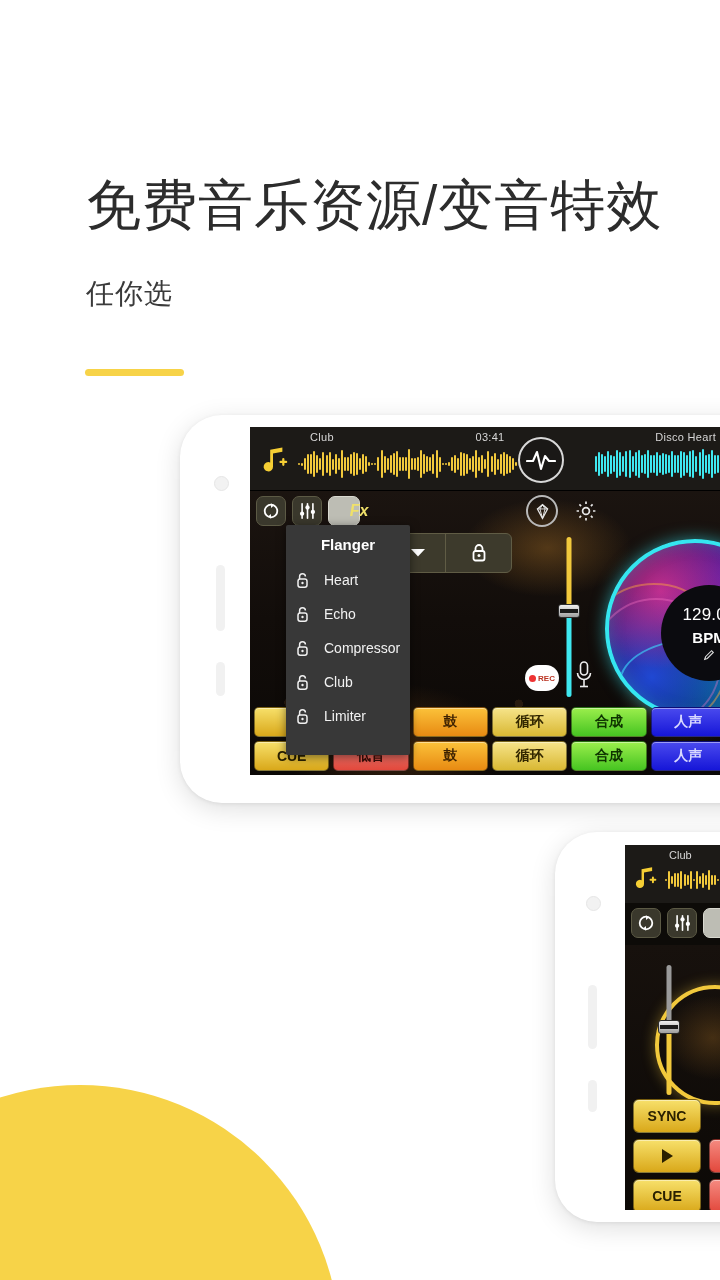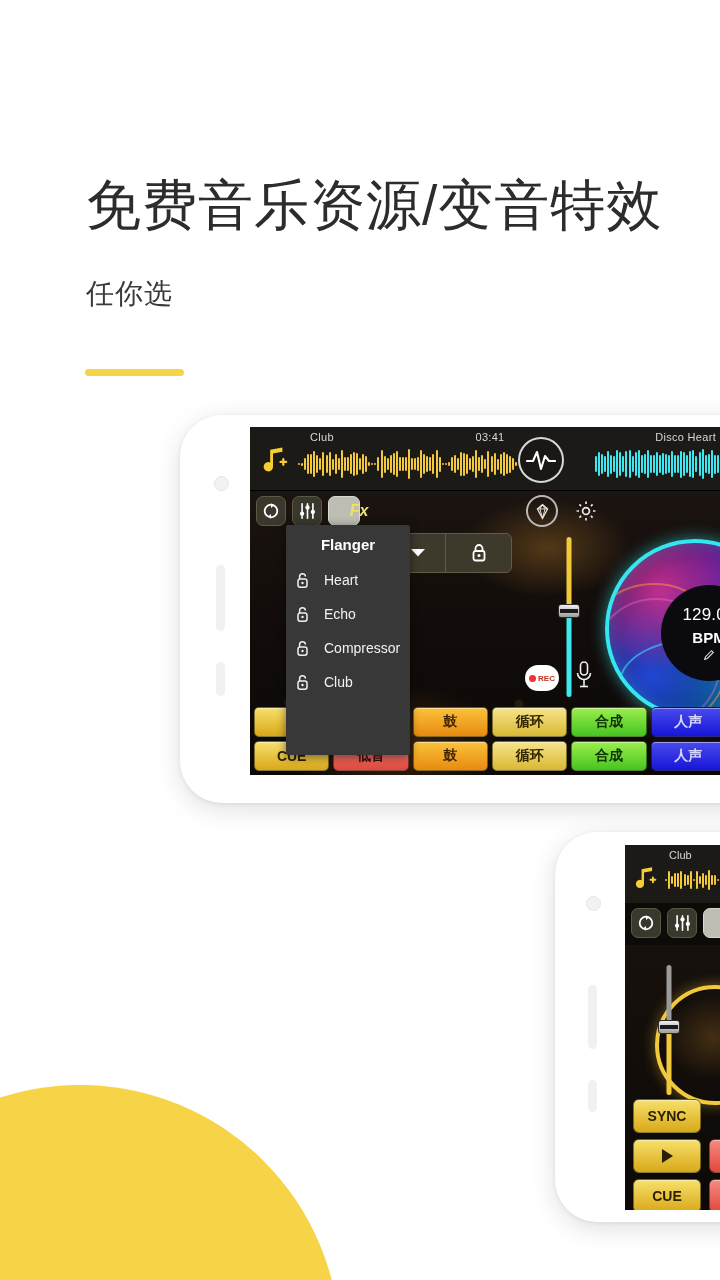--- a/index.html
+++ b/index.html
@@ -615,20 +615,30 @@
           <div class="dd-item">
             <span class="dd-lock">
               <svg width="13" height="17" viewBox="0 0 13 17">
                 <path d="M3.6 7 V4.6 a2.9 2.9 0 0 1 5.8 0" fill="none" stroke="#f0f0f0" stroke-width="1.5"></path>
                 <rect x="2" y="7" width="9" height="8.2" rx="2.2" fill="none" stroke="#f0f0f0" stroke-width="1.5"></rect>
                 <circle cx="6.5" cy="11" r="1.2" fill="#f0f0f0"></circle>
               </svg>
             </span>
             <span class="dd-lbl">Club</span>
           </div>
+          <div class="dd-item">
+            <span class="dd-lock">
+              <svg width="13" height="17" viewBox="0 0 13 17">
+                <path d="M3.6 7 V4.6 a2.9 2.9 0 0 1 5.8 0" fill="none" stroke="#f0f0f0" stroke-width="1.5"></path>
+                <rect x="2" y="7" width="9" height="8.2" rx="2.2" fill="none" stroke="#f0f0f0" stroke-width="1.5"></rect>
+                <circle cx="6.5" cy="11" r="1.2" fill="#f0f0f0"></circle>
+              </svg>
+            </span>
+            <span class="dd-lbl">Limiter</span>
+          </div>
         </div>
     </div>
 
     <div class="fader f1">
       <div class="fader-track"></div>
       <div class="fader-knob"></div>
     </div>
 
     <div class="rec-btn">
       <div class="rec-dot"></div>

